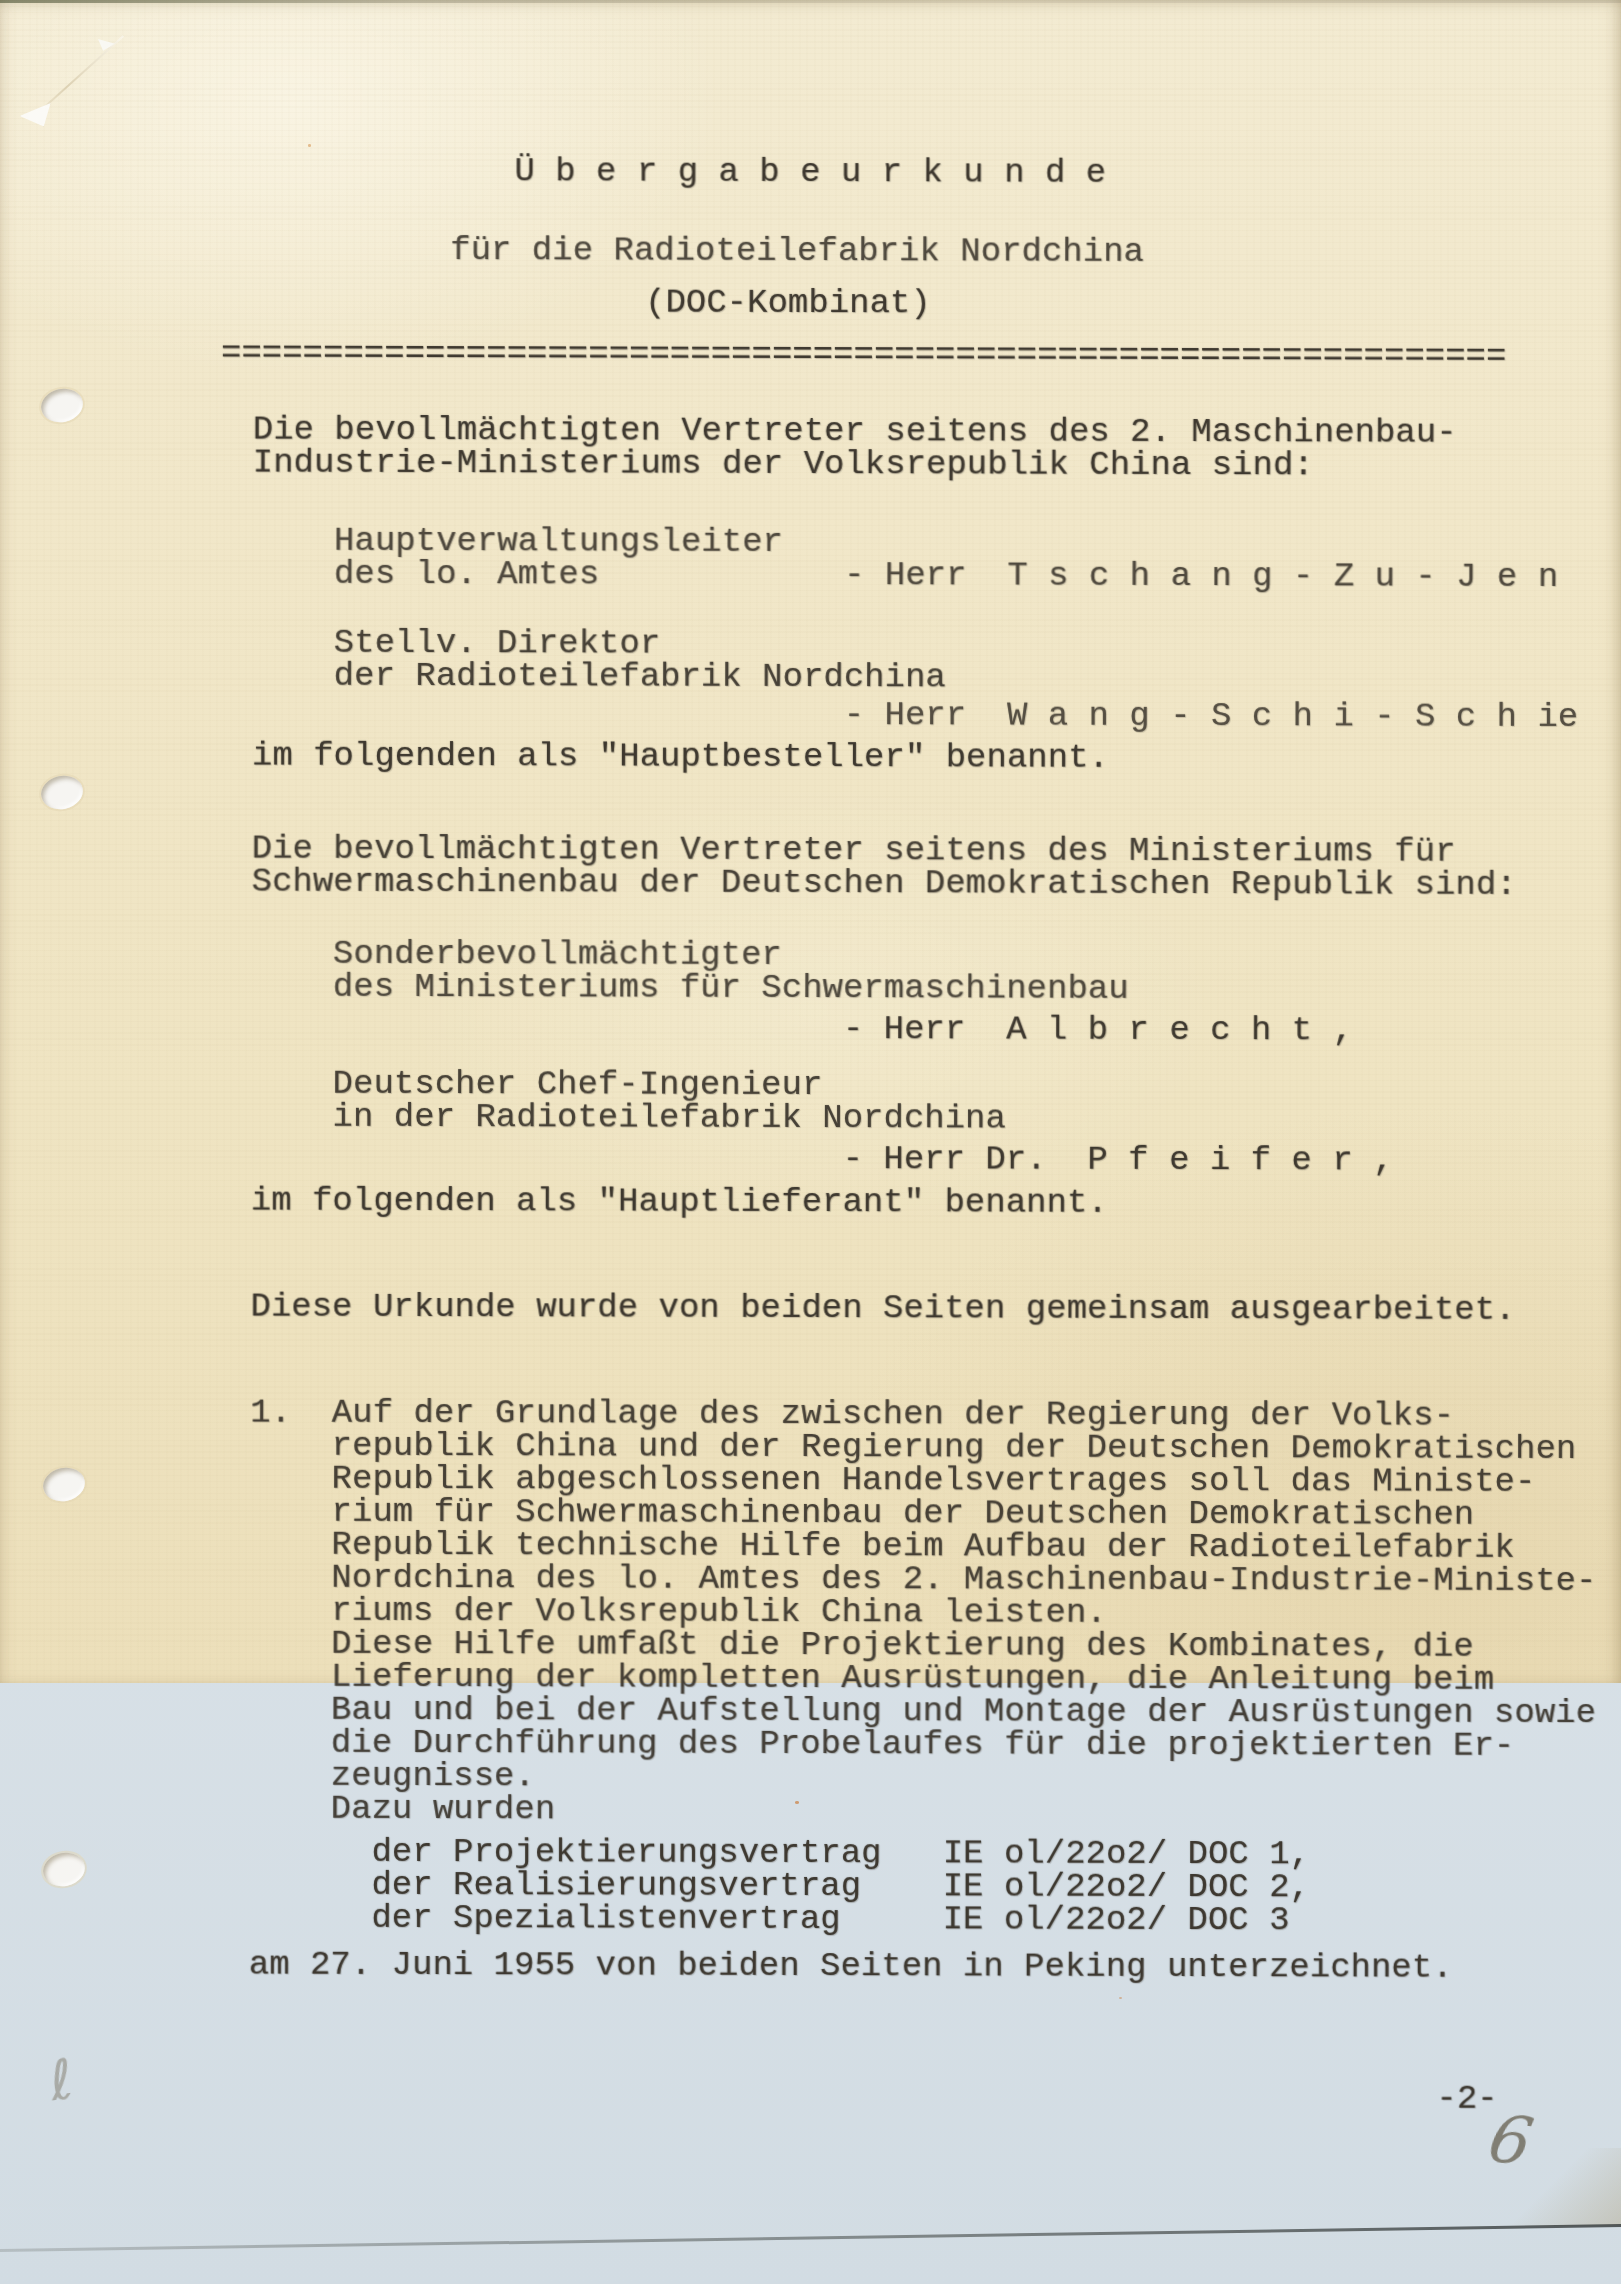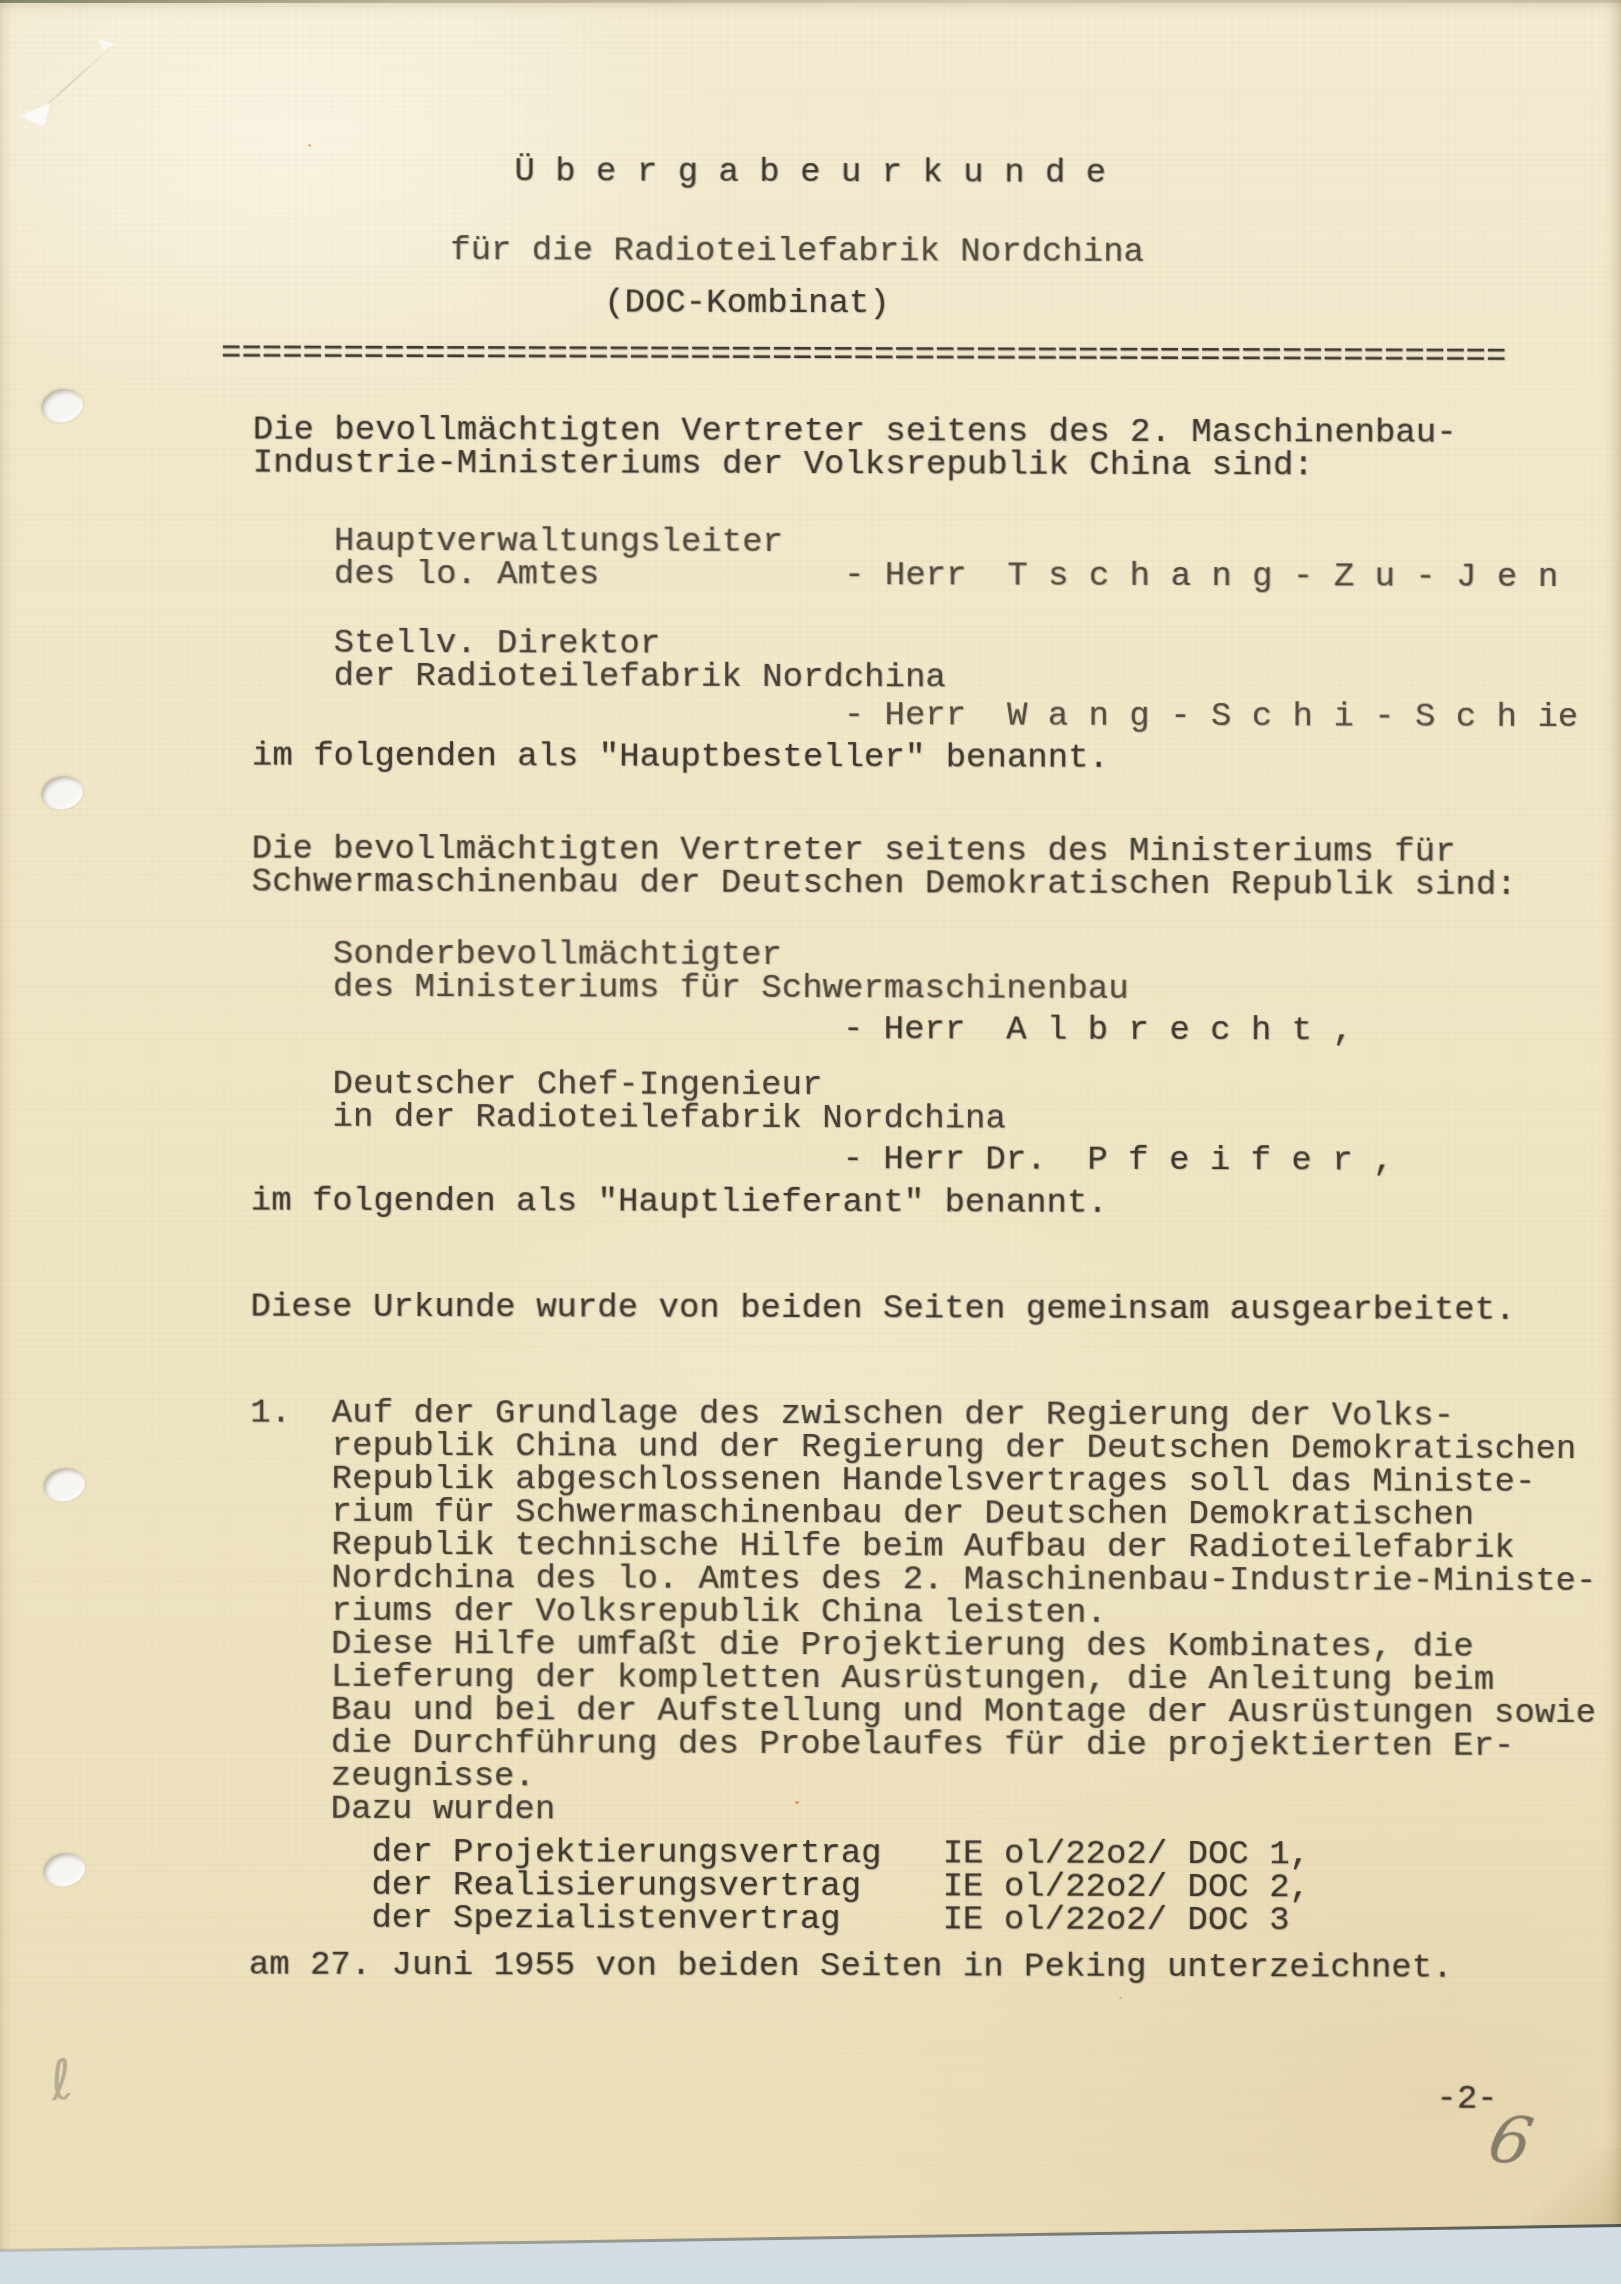--- a/index.html
+++ b/index.html
@@ -2,21 +2,21 @@
 <html lang="de" style="font-size:10.4px"><head>
 <meta charset="utf-8">
 <style>
   html,body{margin:0;padding:0;}
   body{
     width:1622px;height:2284px;position:relative;overflow:hidden;
     background:linear-gradient(180deg,#e4eaef 0%,#d2dce3 100%);
     font-family:"Liberation Sans",sans-serif;
   }
   .paper{
-    position:absolute;left:0;top:0;width:1622px;height:2284px;
+    position:absolute;left:0;top:0;width:1622px;height:1683px;
     clip-path:polygon(0 0,1622px 0,1622px 2225px,0 2250px);
     background:
       radial-gradient(717px 456px at 18% 6%, rgba(255,252,242,.55), rgba(255,252,242,0) 60%),
       radial-gradient(978px 717px at 88% 92%, rgba(214,192,145,.28), rgba(214,192,145,0) 62%),
       radial-gradient(587px 326px at 50% 60%, rgba(255,255,245,.18), rgba(255,255,245,0) 70%),
       linear-gradient(180deg,#f3ebd2 0%,#f1e7c9 30%,#efe4c2 65%,#ecdfba 100%);
     box-shadow:inset -10.4px 0 17px -9px rgba(140,120,80,.5),
                inset 9px 0 15.6px -9px rgba(150,130,95,.3),
                inset 0 10.4px 19.6px -11.7px rgba(150,135,100,.35);
   }
@@ -86,21 +86,21 @@
   <div class="hole" style="left:43px;top:1468px;"></div>
   <div class="hole" style="left:43px;top:1853px;"></div>
 
   <div class="fleck a"></div>
   <div class="fleck b"></div>
   <div class="fleck c"></div>
 
   <div class="text-layer">
     <div class="tw" style="left:512px;top:156px;">Ü b e r g a b e u r k u n d e</div>
     <div class="tw f90" style="left:448px;top:235px;">für die Radioteilefabrik Nordchina</div>
-    <div class="tw" style="left:602px;top:287px;">(DOC-Kombinat)</div>
+    <div class="tw" style="left:643px;top:287px;">(DOC-Kombinat)</div>
     <div class="tw" style="left:219px;top:339px;">===============================================================</div>
 
     <div class="tw" style="left:251px;top:415px;">Die bevollmächtigten Vertreter seitens des 2. Maschinenbau-
 Industrie-Ministeriums der Volksrepublik China sind:</div>
     <div class="tw f90" style="left:251px;top:526px;">    Hauptverwaltungsleiter
     des lo. Amtes            - Herr  T s c h a n g - Z u - J e n</div>
     <div class="tw f95" style="left:251px;top:628px;">    Stellv. Direktor
     der Radioteilefabrik Nordchina</div>
     <div class="tw f87" style="left:251px;top:699px;">                             - Herr  W a n g - S c h i - S c h ie</div>
     <div class="tw" style="left:251px;top:741px;">im folgenden als "Hauptbesteller" benannt.</div>

